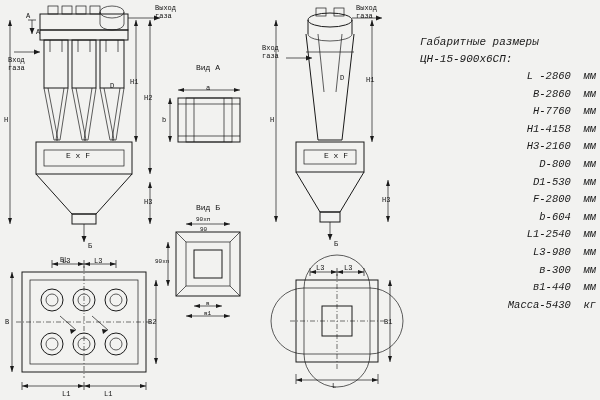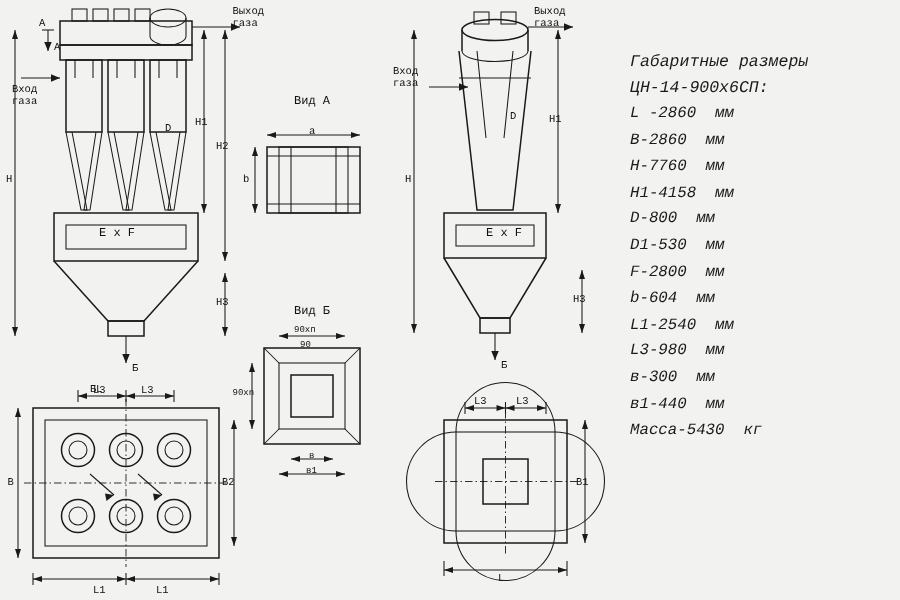--- a/index.html
+++ b/index.html
@@ -32,20 +32,21 @@
   #spec .title{
     font-size:11px;
     line-height:17px;
     white-space:pre;
     letter-spacing:0px;
   }
   #spec .row{
     font-size:10.5px;
     line-height:17.6px;
     white-space:pre;
+    text-align:right;
   }
   svg{display:block;}
   .ln{stroke:#1a1a1a;fill:none;}
   .thin{stroke-width:0.7;}
   .med{stroke-width:1;}
   .dash{stroke-dasharray:5 2 1 2;stroke-width:0.6;}
   .fillnone{fill:none;}
 </style>
 </head>
 <body>
@@ -283,25 +284,26 @@
   <div class="lbl" style="left:270px;top:116px">H</div>
   <div class="lbl" style="left:366px;top:76px">H1</div>
   <div class="lbl" style="left:382px;top:196px">H3</div>
   <div class="lbl" style="left:332px;top:382px">L</div>
   <div class="lbl" style="left:316px;top:264px">L3</div>
   <div class="lbl" style="left:344px;top:264px">L3</div>
   <div class="lbl" style="left:384px;top:318px">B1</div>
 
   <div id="spec">
     <div class="title">Габаритные размеры</div>
-    <div class="title">ЦН-14-900х6СП:</div>
+    <div class="title">ЦН-15-900х6СП:</div>
     <div class="row">L -2860  мм</div>
     <div class="row">B-2860  мм</div>
     <div class="row">H-7760  мм</div>
     <div class="row">H1-4158  мм</div>
+    <div class="row">H3-2160  мм</div>
     <div class="row">D-800  мм</div>
     <div class="row">D1-530  мм</div>
     <div class="row">F-2800  мм</div>
     <div class="row">b-604  мм</div>
     <div class="row">L1-2540  мм</div>
     <div class="row">L3-980  мм</div>
     <div class="row">в-300  мм</div>
     <div class="row">в1-440  мм</div>
     <div class="row">Масса-5430  кг</div>
   </div>

